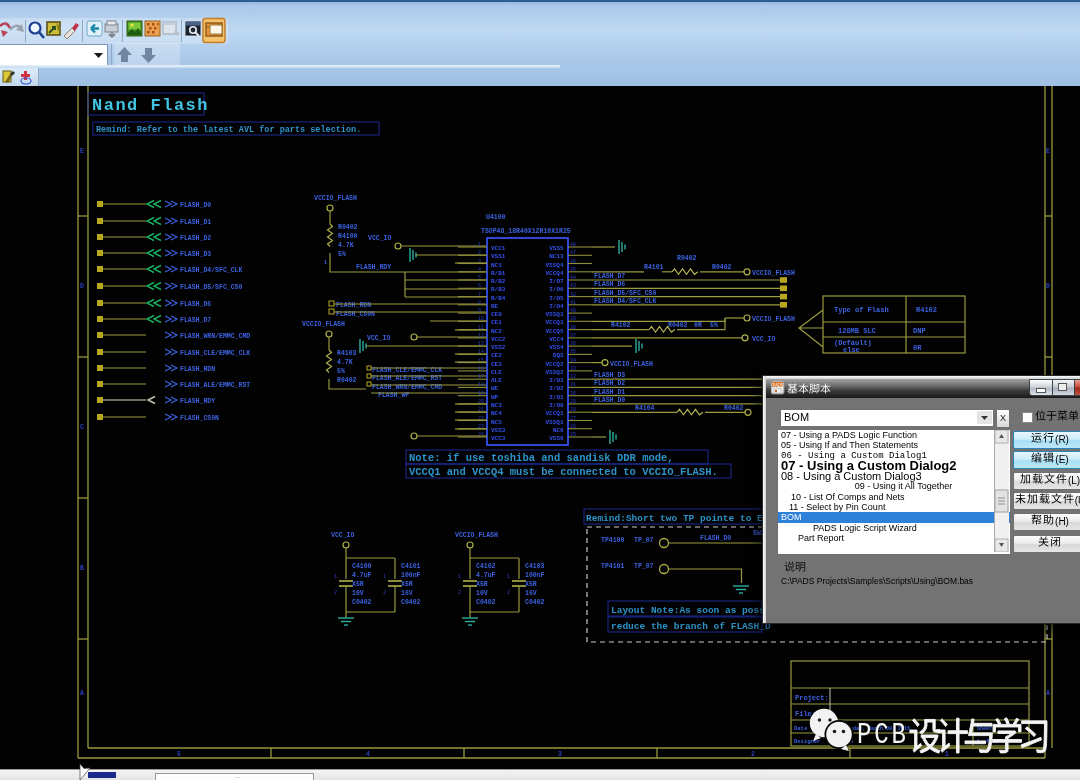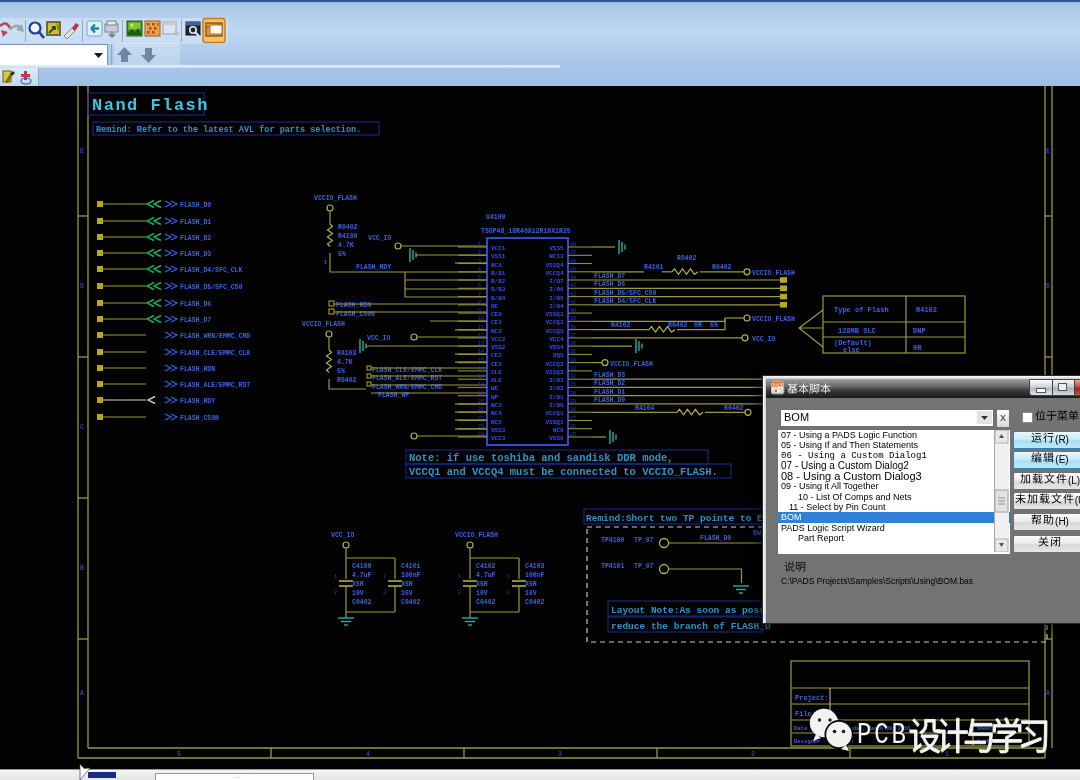--- a/index.html
+++ b/index.html
@@ -652,27 +652,27 @@
         <path transform="translate(0,9.68) scale(0.011,-0.011)" d="M369 658V585H914V658ZM435 509C465 370 495 185 503 80L577 102C567 204 536 384 503 525ZM570 828C589 778 609 712 617 669L692 691C682 734 660 797 641 847ZM326 34V-38H955V34H748C785 168 826 365 853 519L774 532C756 382 716 169 678 34ZM286 836C230 684 136 534 38 437C51 420 73 381 81 363C115 398 148 439 180 484V-78H255V601C294 669 329 742 357 815Z" fill="#000000"></path>
         <path transform="translate(11,9.68) scale(0.011,-0.011)" d="M124 769V694H470V441H55V366H470V30C470 9 462 3 440 3C418 2 341 1 259 4C271 -18 285 -53 290 -75C393 -75 459 -74 496 -61C534 -49 549 -25 549 30V366H946V441H549V694H876V769Z" fill="#000000"></path>
         <path transform="translate(22,9.68) scale(0.011,-0.011)" d="M811 645C649 607 342 585 91 579C98 562 106 532 108 514C364 519 676 541 871 586ZM136 462C174 417 211 354 225 312L292 341C277 383 238 444 199 489ZM412 489C440 444 465 385 471 347L542 371C534 410 507 467 478 510ZM807 526C781 467 732 382 694 332L752 305C792 354 842 431 883 498ZM629 840V770H370V840H294V770H61V703H294V623H370V703H629V634H705V703H942V770H705V840ZM459 341V264H58V196H391C301 113 160 40 34 4C51 -11 74 -41 86 -61C217 -16 363 71 459 171V-80H537V173C629 72 775 -12 911 -55C922 -34 945 -5 962 11C830 44 689 113 601 196H946V264H537V341Z" fill="#000000"></path>
         <path transform="translate(33,9.68) scale(0.011,-0.011)" d="M221 437H459V329H221ZM536 437H785V329H536ZM221 603H459V497H221ZM536 603H785V497H536ZM709 836C686 785 645 715 609 667H366L407 687C387 729 340 791 299 836L236 806C272 764 311 707 333 667H148V265H459V170H54V100H459V-79H536V100H949V170H536V265H861V667H693C725 709 760 761 790 809Z" fill="#000000"></path>
         <path transform="translate(44,9.68) scale(0.011,-0.011)" d="M458 840V661H96V186H171V248H458V-79H537V248H825V191H902V661H537V840ZM171 322V588H458V322ZM825 322H537V588H825Z" fill="#000000"></path>
       </svg></div>
     <div class="abs" style="left:14px;top:53px;width:232px;height:124px;background:#fff;border:1px solid #707070;overflow:hidden;">
       <div style="height:10.3px;font-size:9px;line-height:10.3px;padding-left:3px;color:#000;white-space:nowrap;">07 - Using a PADS Logic Function</div>
       <div style="height:10.3px;font-size:9px;line-height:10.3px;padding-left:3px;color:#000;white-space:nowrap;">05 - Using If and Then Statements</div>
       <div style="height:10.3px;font-size:9px;line-height:10.3px;padding-left:3px;color:#000;white-space:nowrap;font-family:Liberation Mono, monospace;">06 - Using a Custom Dialog1</div>
-      <div style="height:10.3px;font-size:10px;line-height:10.3px;padding-left:3px;color:#000;white-space:nowrap;">07 - Using a Custom Dialog2</div>
+      <div style="height:10.3px;font-size:13px;line-height:10.3px;padding-left:3px;color:#000;white-space:nowrap;font-weight:bold;">07 - Using a Custom Dialog2</div>
       <div style="height:10.3px;font-size:11px;line-height:10.3px;padding-left:3px;color:#000;white-space:nowrap;">08 - Using a Custom Dialog3</div>
-      <div style="height:10.3px;font-size:9px;line-height:10.3px;padding-left:3px;color:#000;white-space:nowrap;">09 - Using it All Together</div>
-      <div style="height:10.3px;font-size:9px;line-height:10.3px;padding-left:20px;color:#000;white-space:nowrap;">10 - List Of Comps and Nets</div>
+      <div style="height:10.3px;font-size:9px;line-height:10.3px;padding-left:19px;color:#000;white-space:nowrap;text-align:center;">09 - Using it All Together</div>
+      <div style="height:10.3px;font-size:9px;line-height:10.3px;padding-left:13px;color:#000;white-space:nowrap;">10 - List Of Comps and Nets</div>
       <div style="height:10.3px;font-size:9px;line-height:10.3px;padding-left:11px;color:#000;white-space:nowrap;">11 - Select by Pin Count</div>
       <div style="height:10.3px;font-size:9px;line-height:10.3px;padding-left:3px;background:#2e80d8;color:#fff;white-space:nowrap;">BOM</div>
-      <div style="height:10.3px;font-size:9px;line-height:10.3px;padding-left:3px;color:#000;white-space:nowrap;">PADS Logic Script Wizard</div>
+      <div style="height:10.3px;font-size:9px;line-height:10.3px;padding-left:3px;color:#000;white-space:nowrap;margin-left:32px;">PADS Logic Script Wizard</div>
       <div style="height:10.3px;font-size:9px;line-height:10.3px;padding-left:20px;color:#000;white-space:nowrap;">Part Report</div>
     </div>
     <div class="abs" style="left:231px;top:54px;width:14px;height:122px;background:#f0f0f0;border-left:1px solid #aaa;">
 <svg width="14" height="122">
 <rect x="0" y="0" width="13" height="13" fill="#e8e8e8" stroke="#b0b0b0"></rect>
         <path d="M4 8 l2.5 -4 2.5 4z" fill="#555"></path>
 <rect x="0" y="109" width="13" height="13" fill="#e8e8e8" stroke="#b0b0b0"></rect>
         <path d="M4 113 l2.5 4 2.5 -4z" fill="#555"></path>
 <rect x="0" y="60" width="13" height="22" fill="#e2e2e2" stroke="#a0a0a0"></rect>
 <path d="M3 68 h7 M3 71 h7 M3 74 h7" stroke="#909090" stroke-width="1"></path>

